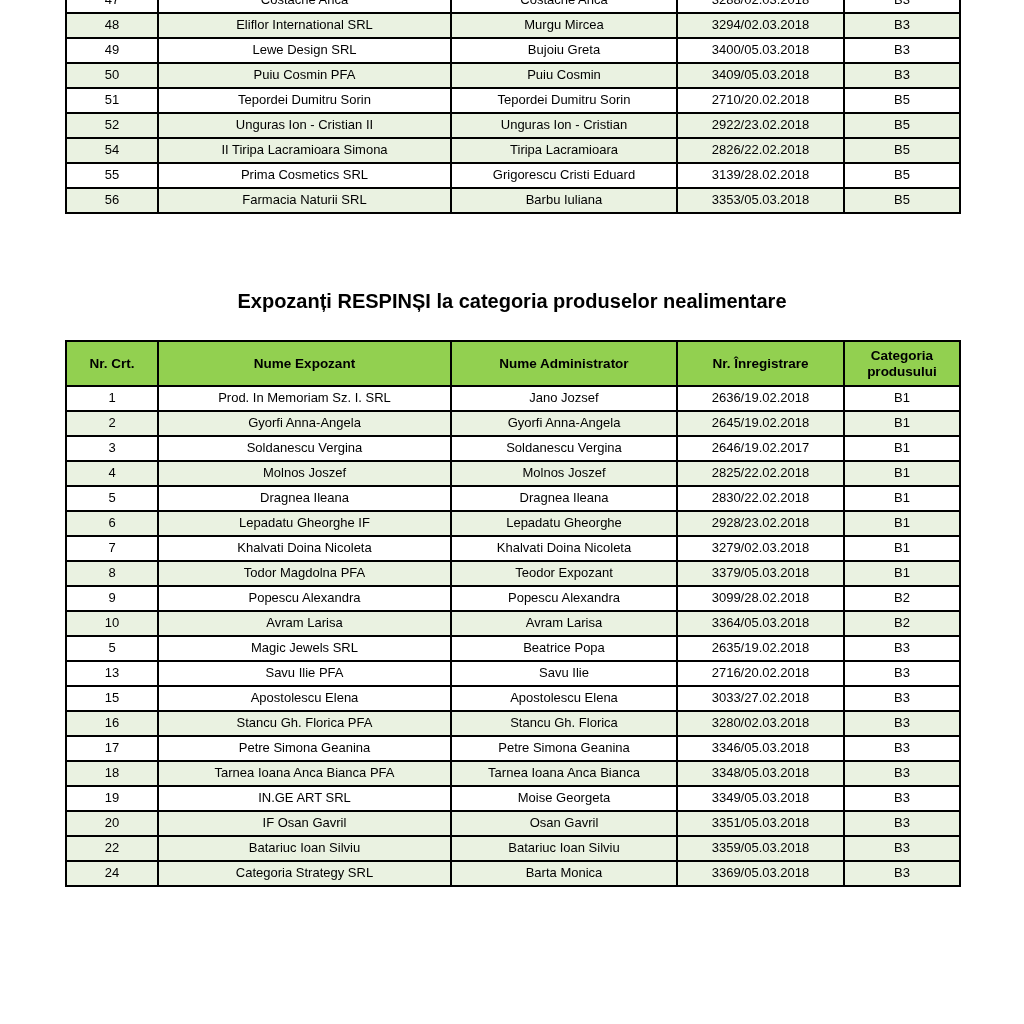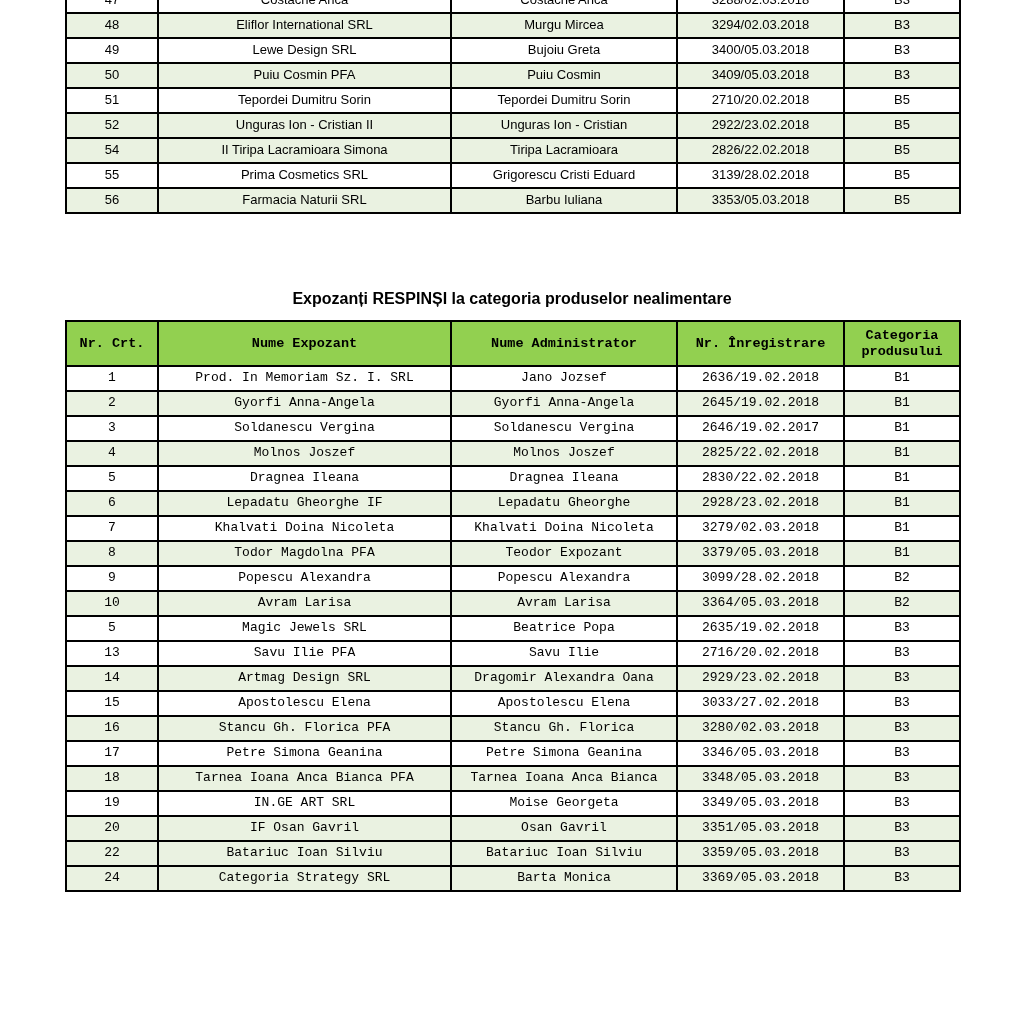--- a/index.html
+++ b/index.html
@@ -18,21 +18,21 @@
     position:relative;
   }
   .doc-table{
     position:absolute;
     left:65px;
     width:894px;
     border-collapse:collapse;
     table-layout:fixed;
   }
   #top-table{top:-13px;}
-  #bottom-table{top:320px;font-family:Liberation Mono, monospace;}
+  #bottom-table{top:340px;}
   .doc-table td, .doc-table th{
     border:2px solid var(--border-color);
     text-align:center;
     vertical-align:middle;
     font-size:13px;
     line-height:1.15;
     height:25px;
     padding:0 2px;
     overflow:hidden;
     white-space:nowrap;
@@ -46,21 +46,21 @@
   }
   tr.row-green td{background:var(--row-green);}
   tr.row-white td{background:#ffffff;}
   .section-title{
     position:absolute;
     top:290px;
     left:0;
     width:100%;
     text-align:center;
     font-weight:bold;
-    font-size:16px;
+    font-size:20px;
     color:var(--text-color);
   }
 </style>
 </head>
 <body>
 
 <table class="doc-table" id="top-table">
   <colgroup>
       <col style="width: 92px;">
       <col style="width: 293px;">
@@ -232,27 +232,20 @@
         <td>2635/19.02.2018</td>
         <td>B3</td>
       </tr>
       <tr class="row-white">
         <td>13</td>
         <td>Savu Ilie PFA</td>
         <td>Savu Ilie</td>
         <td>2716/20.02.2018</td>
         <td>B3</td>
       </tr>
-      <tr class="row-green">
-        <td>14</td>
-        <td>Artmag Design SRL</td>
-        <td>Dragomir Alexandra Oana</td>
-        <td>2929/23.02.2018</td>
-        <td>B3</td>
-      </tr>
       <tr class="row-white">
         <td>15</td>
         <td>Apostolescu Elena</td>
         <td>Apostolescu Elena</td>
         <td>3033/27.02.2018</td>
         <td>B3</td>
       </tr>
       <tr class="row-green">
         <td>16</td>
         <td>Stancu Gh. Florica PFA</td>

